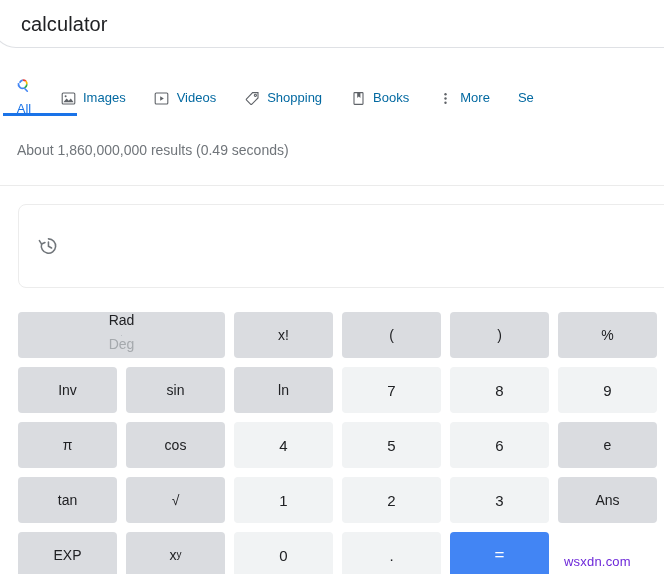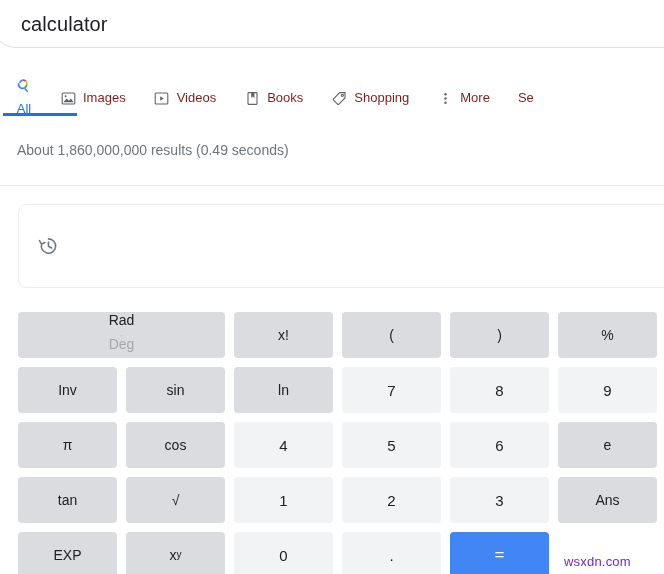--- a/index.html
+++ b/index.html
@@ -41,21 +41,21 @@
     align-items: center;
     padding-left: 16px;
   }
   .tab {
     display: flex;
     align-items: center;
     gap: 7px;
     height: 40px;
     margin-right: 28px;
     font-size: 13px;
-    color: #7f1d1d;
+    color: #0369a1;
     white-space: nowrap;
     cursor: pointer;
     position: relative;
   }
   .tab.active { color: #1a73e8; flex-direction: column; }
   .tab-icon {
     width: 16px; height: 16px;
     display: inline-flex;
     align-items: center;
     justify-content: center;
@@ -219,35 +219,35 @@
         <rect x="1.2" y="2" width="12.6" height="11" rx="1"></rect>
         <path d="M6.2 5.2 9.8 7.5l-3.6 2.3z" fill="#5f6368" stroke="none"></path>
       </svg>
     </span>
     <span class="tab-label">Videos</span>
   </div>
 
   <div class="tab">
     <span class="tab-icon">
       <svg width="15" height="15" viewBox="0 0 15 15" fill="none" stroke="#5f6368" stroke-width="1.1">
+        <path d="M7.6 1.6H13v5.4l-6.1 6.1a1 1 0 0 1-1.4 0L1.6 9.2a1 1 0 0 1 0-1.4z"></path>
+        <circle cx="10.4" cy="4.3" r="1.1"></circle>
+      </svg>
+    </span>
+    <span class="tab-label">Shopping</span>
+  </div>
+
+  <div class="tab">
+    <span class="tab-icon">
+      <svg width="15" height="15" viewBox="0 0 15 15" fill="none" stroke="#5f6368" stroke-width="1.1">
         <rect x="3" y="1.6" width="9" height="11.8" rx="0.6"></rect>
         <path d="M6.2 1.6v5.3l1.6-1.3 1.6 1.3V1.6z" fill="#5f6368" stroke="none"></path>
       </svg>
     </span>
     <span class="tab-label">Books</span>
-  </div>
-
-  <div class="tab">
-    <span class="tab-icon">
-      <svg width="15" height="15" viewBox="0 0 15 15" fill="none" stroke="#5f6368" stroke-width="1.1">
-        <path d="M7.6 1.6H13v5.4l-6.1 6.1a1 1 0 0 1-1.4 0L1.6 9.2a1 1 0 0 1 0-1.4z"></path>
-        <circle cx="10.4" cy="4.3" r="1.1"></circle>
-      </svg>
-    </span>
-    <span class="tab-label">Shopping</span>
   </div>
 
   <div class="tab">
     <span class="tab-icon">
       <svg width="15" height="15" viewBox="0 0 15 15" fill="#5f6368">
         <circle cx="7.5" cy="3.2" r="1.2"></circle>
         <circle cx="7.5" cy="7.5" r="1.2"></circle>
         <circle cx="7.5" cy="11.8" r="1.2"></circle>
       </svg>
     </span>

